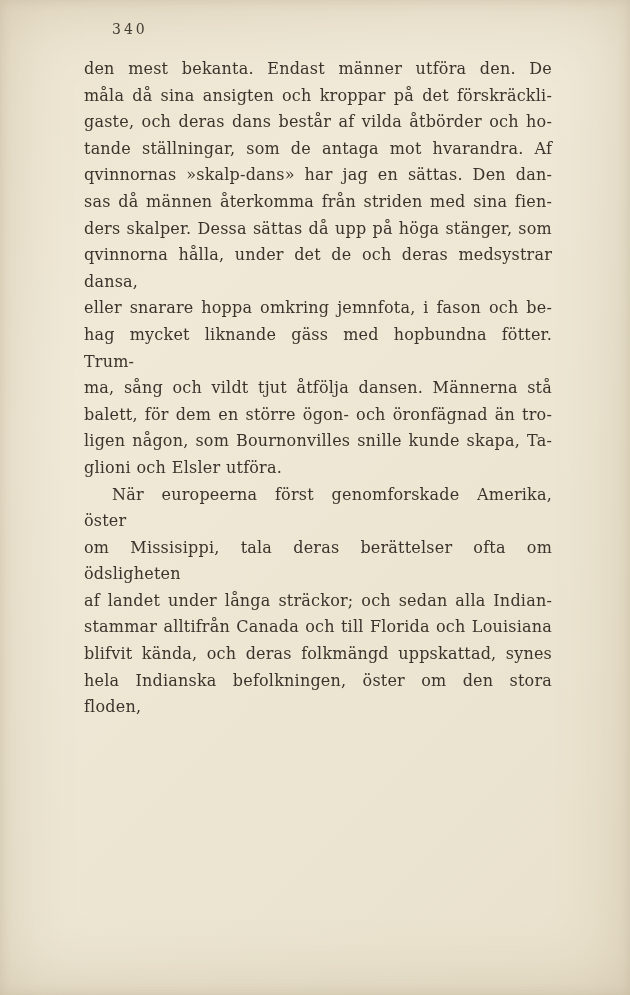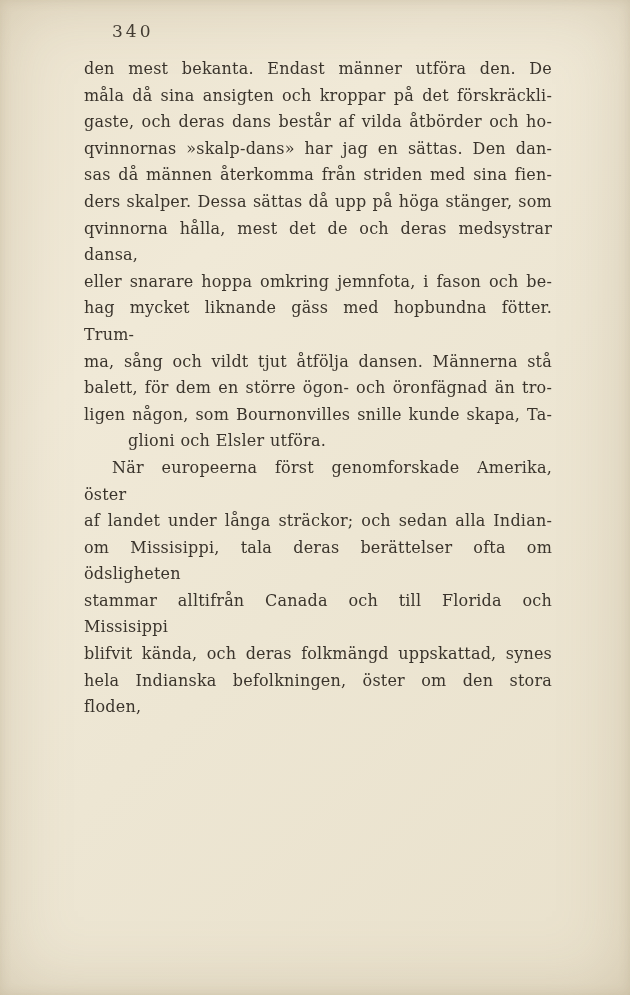--- a/index.html
+++ b/index.html
@@ -19,21 +19,21 @@
     height: 995px;
     background: linear-gradient(135deg, #ece4d0 0%, #f0e9d7 28%, #ede6d3 55%, #e9e1cc 100%);
     box-shadow: inset 0 0 70px rgba(150, 130, 95, 0.28),
                 inset 0 0 12px rgba(140, 120, 85, 0.18);
     color: #39332c;
   }
   .page-number {
     position: absolute;
     top: 21px;
     left: 112px;
-    font-size: 17px;
+    font-size: 14px;
     letter-spacing: 3px;
     color: #433c33;
   }
   .text-block {
     position: absolute;
     top: 56px;
     left: 84px;
     width: 468px;
   }
   .paragraph {
@@ -47,46 +47,46 @@
     text-align-last: justify;
     word-spacing: 0.5px;
     letter-spacing: 0.2px;
     color: #3a342c;
   }
   .line.indent {
     text-indent: 28px;
   }
   .line.last {
     text-align-last: left;
-    margin-left: 44px;
   }
 </style>
 </head>
 <body>
 
 <div class="scan-page">
   <div class="page-number">340</div>
   <div class="text-block">
       <div class="paragraph">
         <div class="line">den mest bekanta. Endast männer utföra den. De</div>
         <div class="line">måla då sina ansigten och kroppar på det förskräckli-</div>
         <div class="line">gaste, och deras dans består af vilda åtbörder och ho-</div>
+        <div class="line">tande ställningar, som de antaga mot hvarandra. Af</div>
         <div class="line">qvinnornas »skalp-dans» har jag en sättas. Den dan-</div>
         <div class="line">sas då männen återkomma från striden med sina fien-</div>
         <div class="line">ders skalper. Dessa sättas då upp på höga stänger, som</div>
-        <div class="line">qvinnorna hålla, mest det de och deras medsystrar dansa,</div>
+        <div class="line">qvinnorna hålla, under det de och deras medsystrar dansa,</div>
         <div class="line">eller snarare hoppa omkring jemnfota, i fason och be-</div>
         <div class="line">hag mycket liknande gäss med hopbundna fötter. Trum-</div>
         <div class="line">ma, sång och vildt tjut åtfölja dansen. Männerna stå</div>
         <div class="line">balett, för dem en större ögon- och öronfägnad än tro-</div>
         <div class="line">ligen någon, som Bournonvilles snille kunde skapa, Ta-</div>
         <div class="line last">glioni och Elsler utföra.</div>
       </div>
       <div class="paragraph">
         <div class="line indent">När europeerna först genomforskade Amerika, öster</div>
+        <div class="line">om Missisippi, tala deras berättelser ofta om ödsligheten</div>
         <div class="line">af landet under långa sträckor; och sedan alla Indian-</div>
-        <div class="line">om Missisippi, tala deras berättelser ofta om ödsligheten</div>
-        <div class="line">stammar alltifrån Canada och till Florida och Missisippi</div>
+        <div class="line">stammar alltifrån Canada och till Florida och Louisiana</div>
         <div class="line">blifvit kända, och deras folkmängd uppskattad, synes</div>
         <div class="line">hela Indianska befolkningen, öster om den stora floden,</div>
       </div>
     </div>
 </div>
 
 </body></html>

